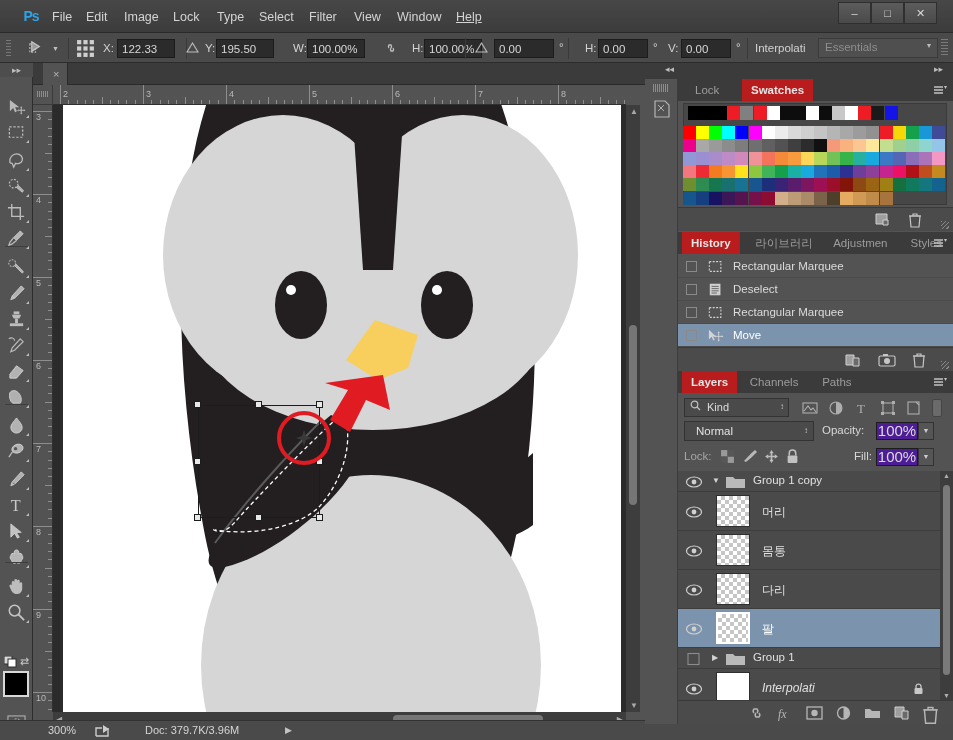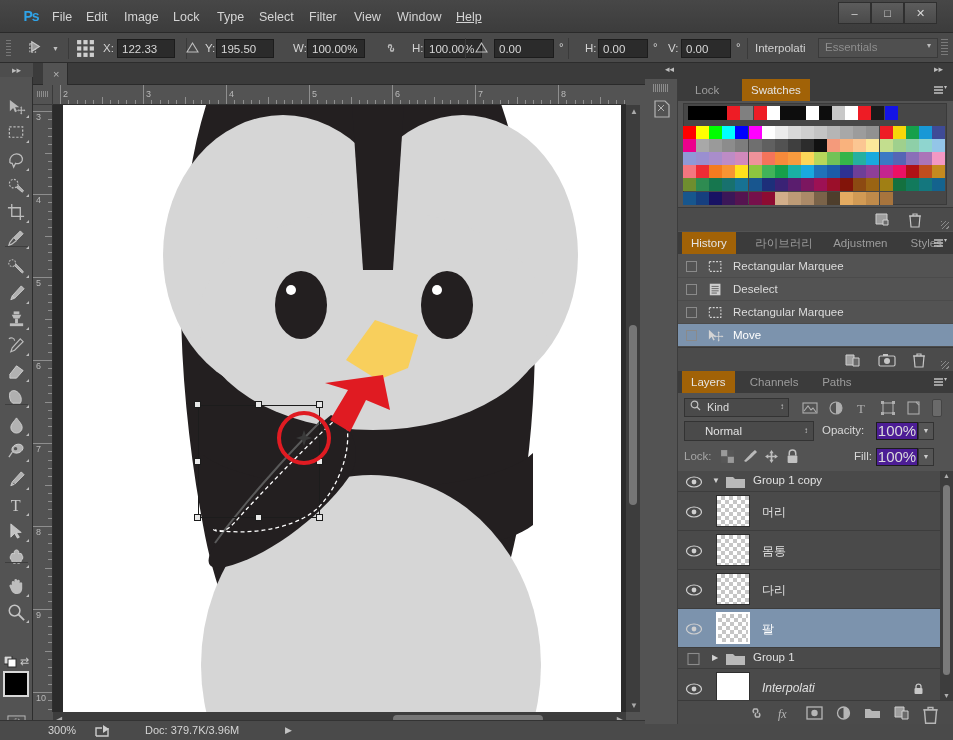--- a/index.html
+++ b/index.html
@@ -108,21 +108,21 @@
     position:absolute; left:645px; top:63px; width:308px; height:16px; background:#3b3b3b;
   }
   #panel-icons {
     position:absolute; left:645px; top:79px; width:33px; height:645px; background:#535353;
     border-right:1px solid #3c3c3c;
   }
   .panel { position:absolute; background:#535353; }
   .panel-tabstrip { position:absolute; left:0; top:0; width:100%; height:22px; background:#3b3b3b; }
   .ptab { position:absolute; top:0; height:22px; line-height:22px; padding:0 9px;
     font-size:11.5px; color:#9c9c9c; }
-  .ptab.active { background:#a16207; color:#e4e4e4; font-weight:normal; }
+  .ptab.active { background:#b91c1c; color:#e4e4e4; font-weight:bold; }
   .pmenu { position:absolute; right:6px; top:6px; width:14px; height:10px; }
   .pbar { position:absolute; left:0; height:24px; width:100%; background:#4b4b4b; border-top:1px solid #3a3a3a; }
   
   #swatches-panel { left:678px; top:79px; width:275px; height:153px; }
   #swatch-grid { position:absolute; left:5px; top:24px; }
   .sw { position:absolute; width:13px; height:13px; }
   
   #history-panel { left:678px; top:232px; width:275px; height:139px; }
   .hrow { position:absolute; left:0; width:275px; height:23px; border-bottom:1px solid #4b4b4b; }
   .hrow.sel { background:#7c93ad; }
@@ -131,21 +131,21 @@
   .hlabel { position:absolute; left:55px; top:4px; font-size:11.5px; color:#dcdcdc; line-height:15px; }
   .hrow.sel .hlabel { color:#fff; }
   
   #layers-panel { left:678px; top:371px; width:275px; height:353px; }
   #layer-filter { position:absolute; left:6px; top:26px; width:264px; height:22px; }
   .lf-select { position:absolute; left:0; top:1px; width:105px; height:19px; background:#4a4a4a;
     border:1px solid #333; font-size:11px; color:#dcdcdc; line-height:17px; padding-left:22px; }
   .lf-icon { position:absolute; top:3px; width:16px; height:16px; }
   #blend-row { position:absolute; left:6px; top:50px; width:264px; height:22px; }
   #blend-select { position:absolute; left:0; top:0; width:130px; height:20px; background:#4a4a4a;
-    border:1px solid #333; font-size:11.5px; color:#e2e2e2; line-height:18px; padding-left:20px; }
+    border:1px solid #333; font-size:11.5px; color:#e2e2e2; line-height:18px; padding-left:11px; }
   #lock-row { position:absolute; left:6px; top:76px; width:264px; height:22px; }
   .num-field { position:absolute; height:18px; background:#4c1d95; border:1px solid #1c1c1c;
     color:#dcdcdc; font-size:15px; line-height:16px; text-align:center; }
   .num-drop { position:absolute; height:18px; width:16px; background:#555; border:1px solid #333;
     color:#ccc; font-size:7px; text-align:center; line-height:16px; }
   #layer-list { position:absolute; left:0; top:100px; width:275px; height:229px; background:#4a4a4a; overflow:hidden; }
   .lrow { position:absolute; left:0; width:262px; height:39px; border-bottom:1px solid #3d3d3d; background:#4a4a4a; }
   .lrow.grouphdr { height:21px; background:#4a4a4a; }
   .lrow.sel { background:#7c93ad; }
   .leye { position:absolute; left:7px; width:18px; height:14px; }

